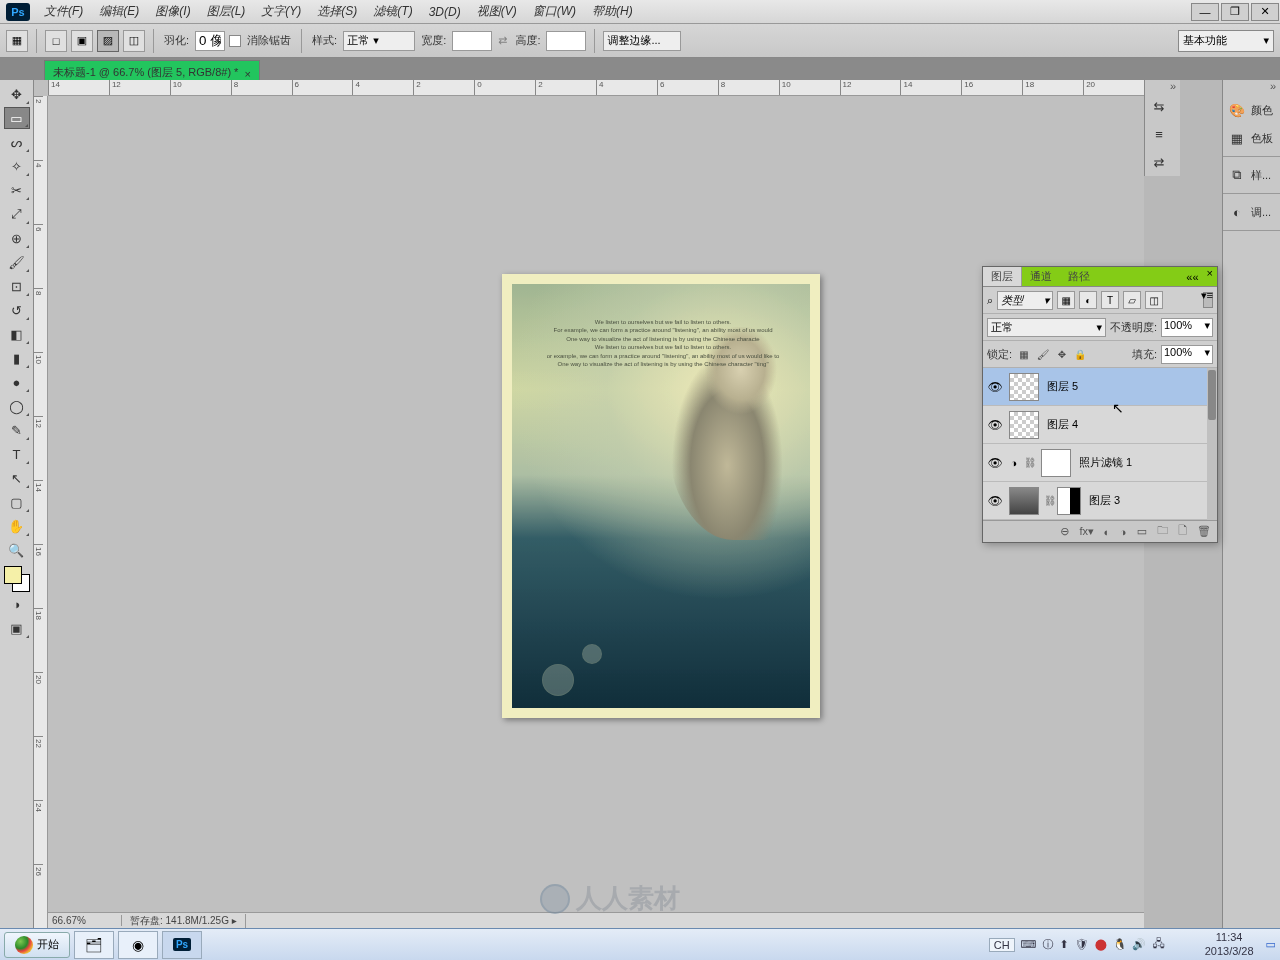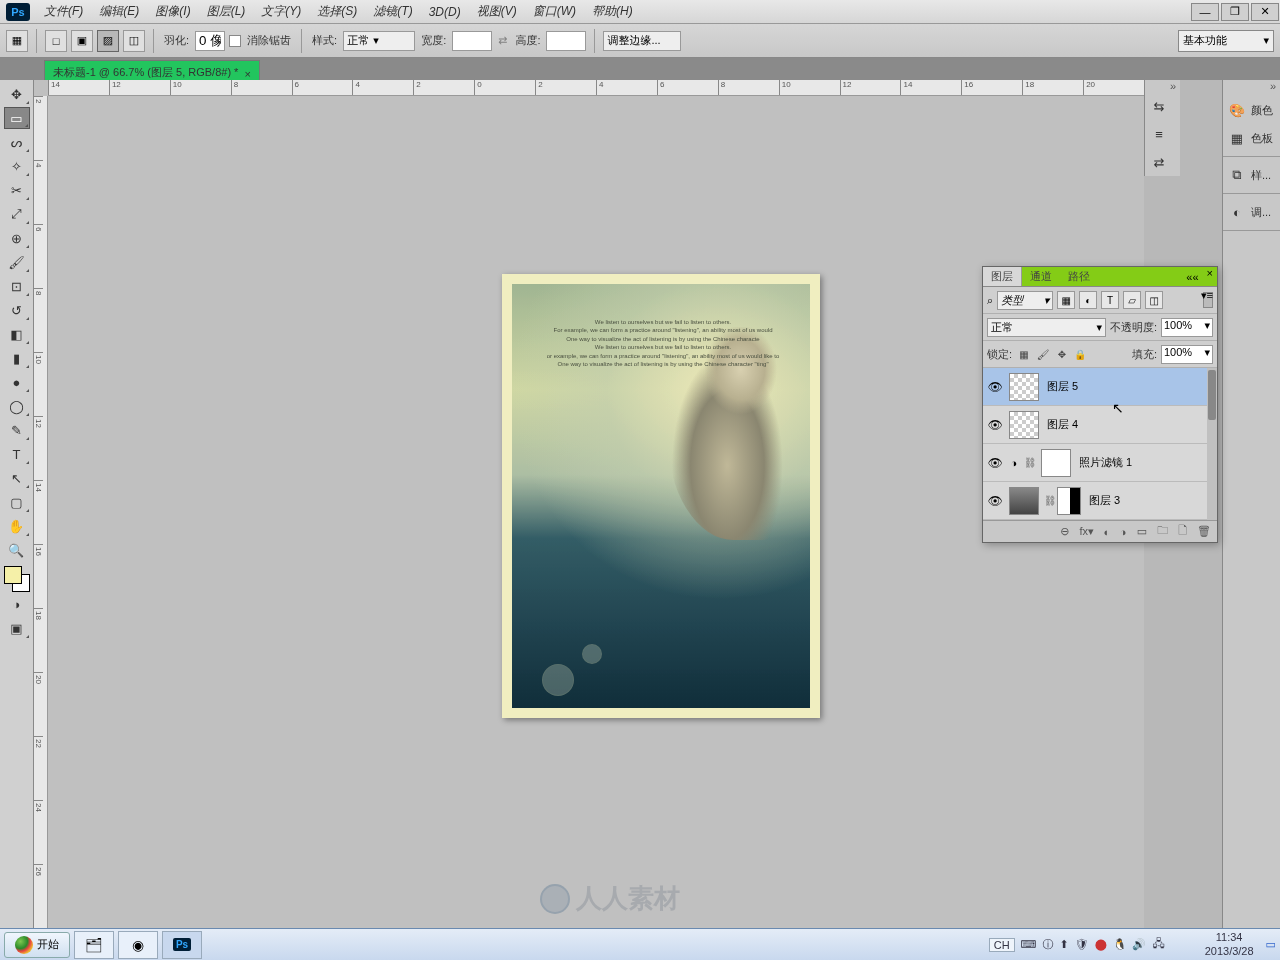--- a/index.html
+++ b/index.html
@@ -256,20 +256,27 @@
         <div class="art-txt">
           <div>We listen to ourselves but we fail to listen to others.</div>
           <div>For example, we can form a practice around "listening", an ability most of us would</div>
           <div>One way to visualize the act of listening is by using the Chinese characte</div>
           <div>We listen to ourselves but we fail to listen to others.</div>
           <div>or example, we can form a practice around "listening", an ability most of us would like to</div>
           <div>One way to visualize the act of listening is by using the Chinese character "ting"</div>
         </div>
       </div>
     </div>
+    <div class="hscroll">
+      <div class="zoom">66.67%</div>
+      <div class="info">
+        <span>暂存盘:</span>
+        <span>141.8M/1.25G</span> ▸
+      </div>
+    </div>
   </div>
 
   <div class="rcol">
     <div class="rcol-strip" style="width:36px; align-self:flex-start; margin-left:0;">
       <div class="rc-head">»</div>
       <div class="rc-item">
           <span class="ic">⇆</span>
         </div>
       <div class="rc-item">
           <span class="ic">≡</span>

